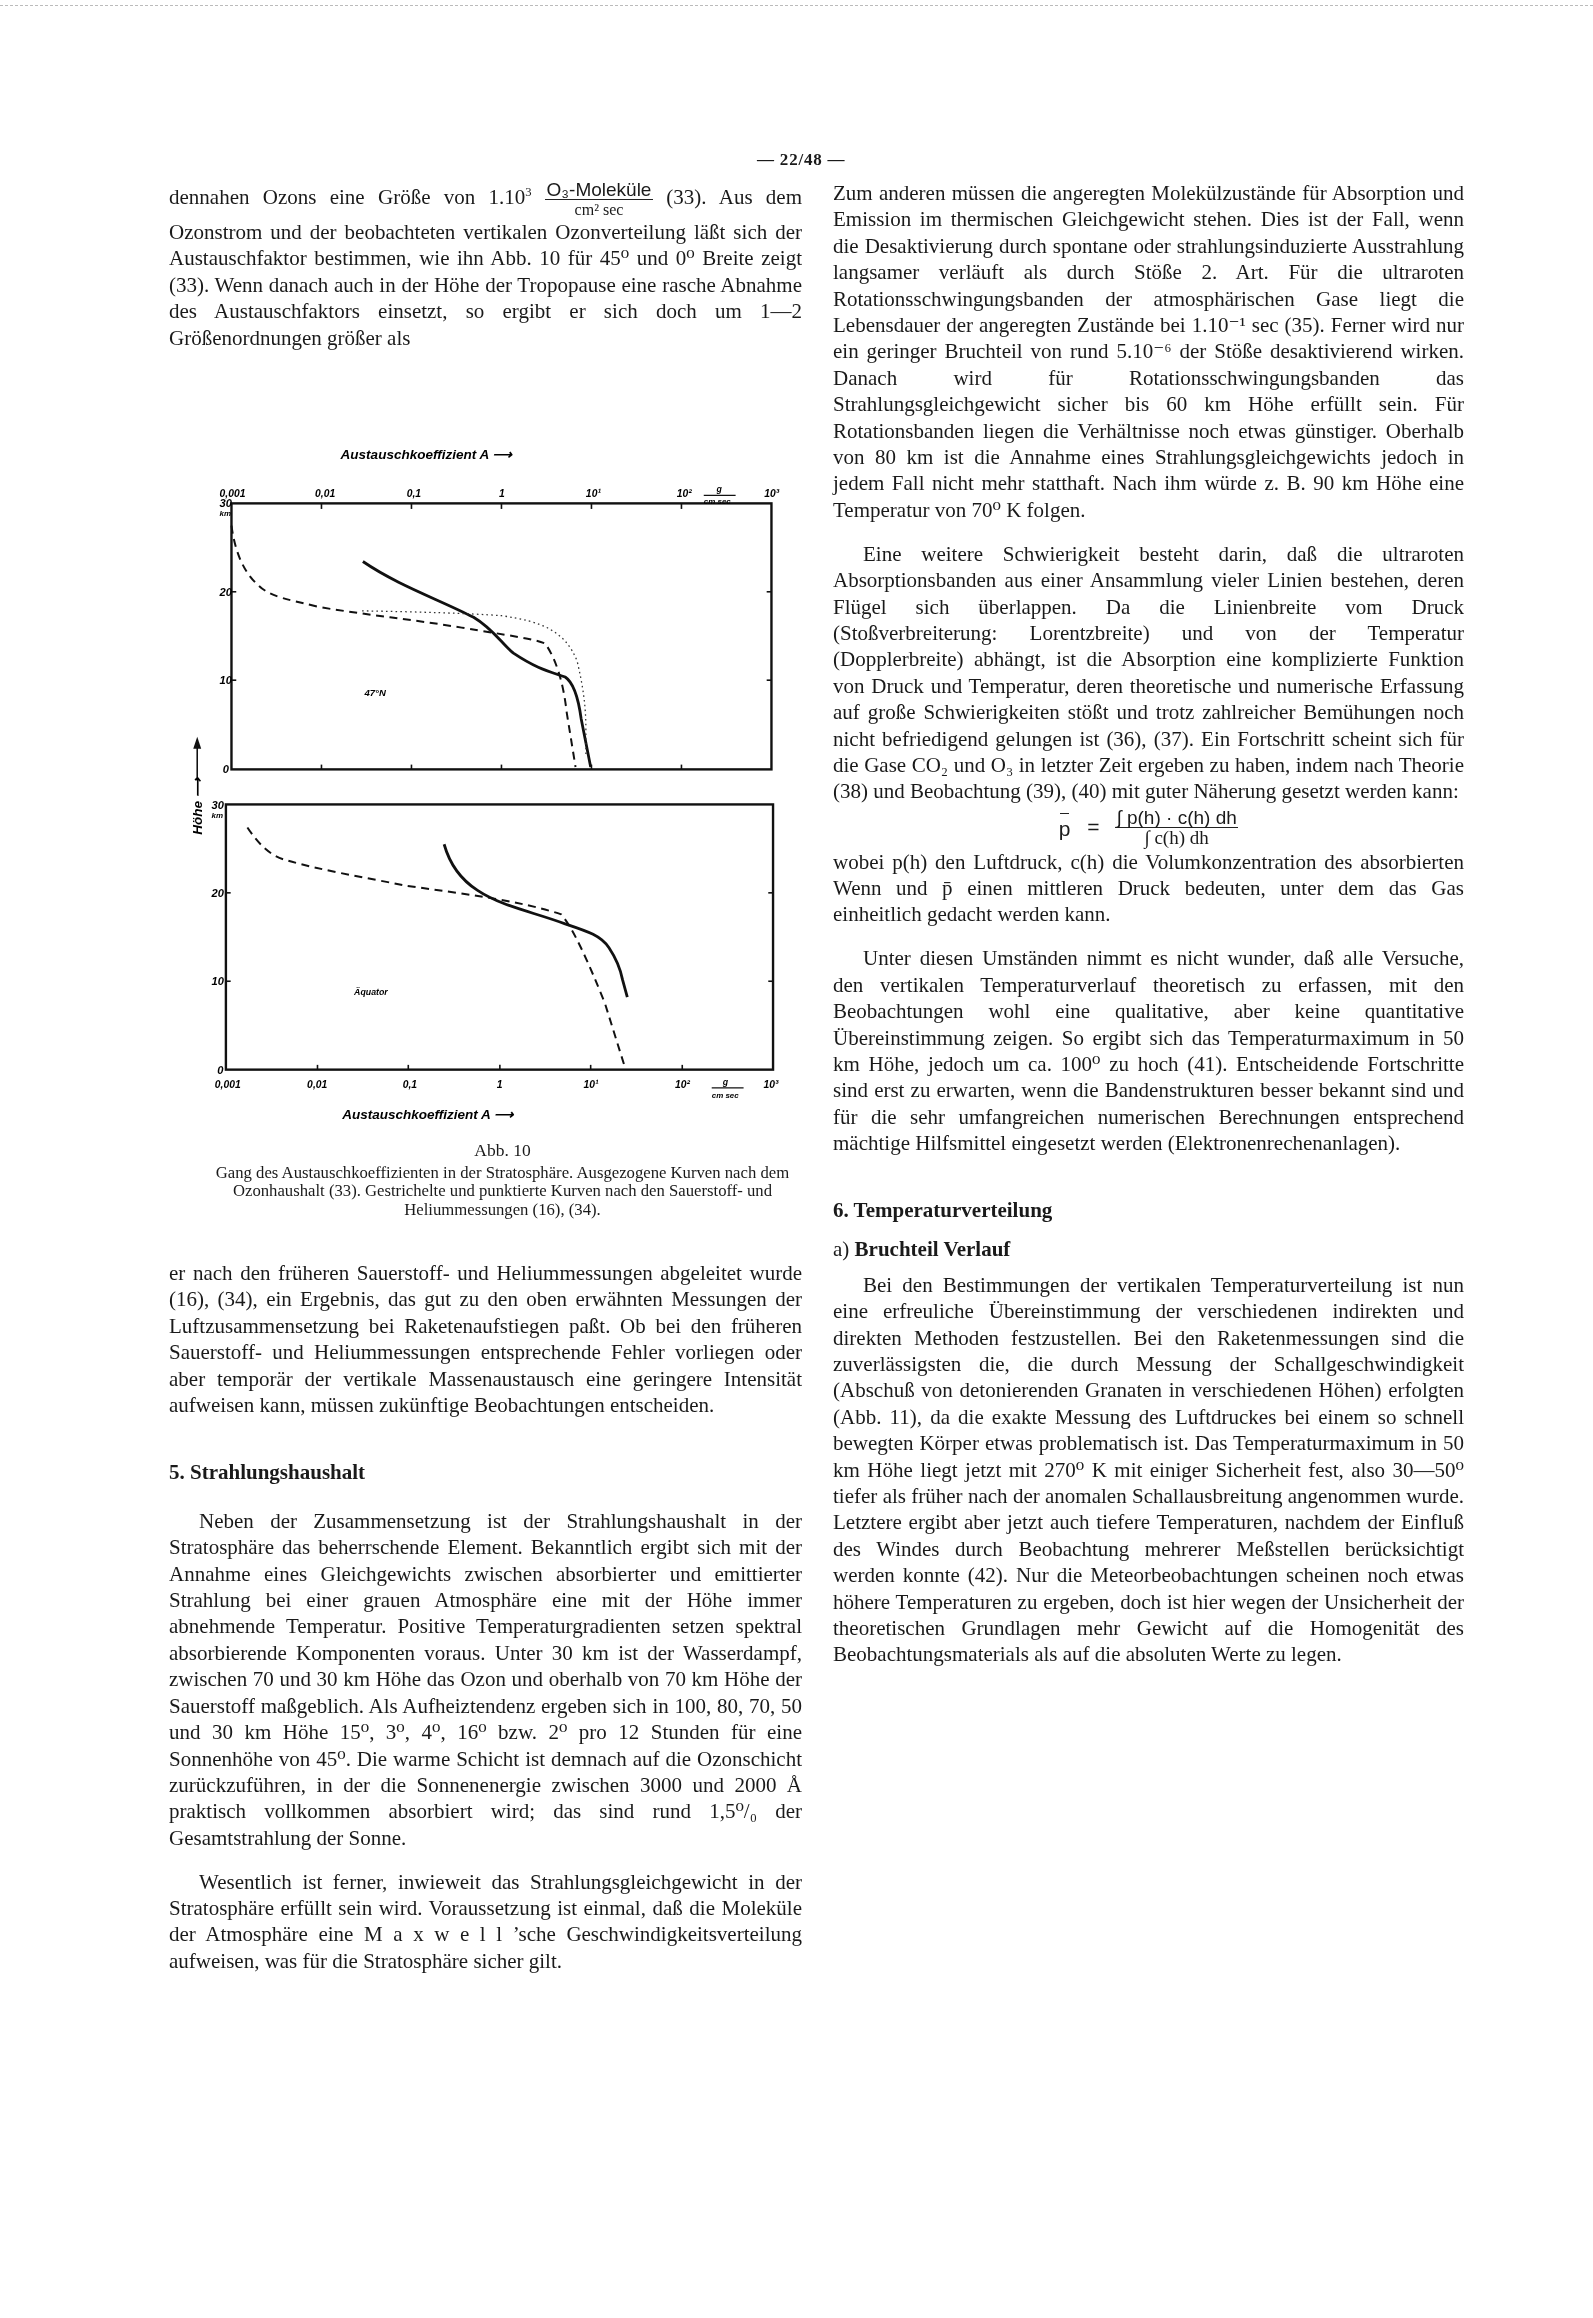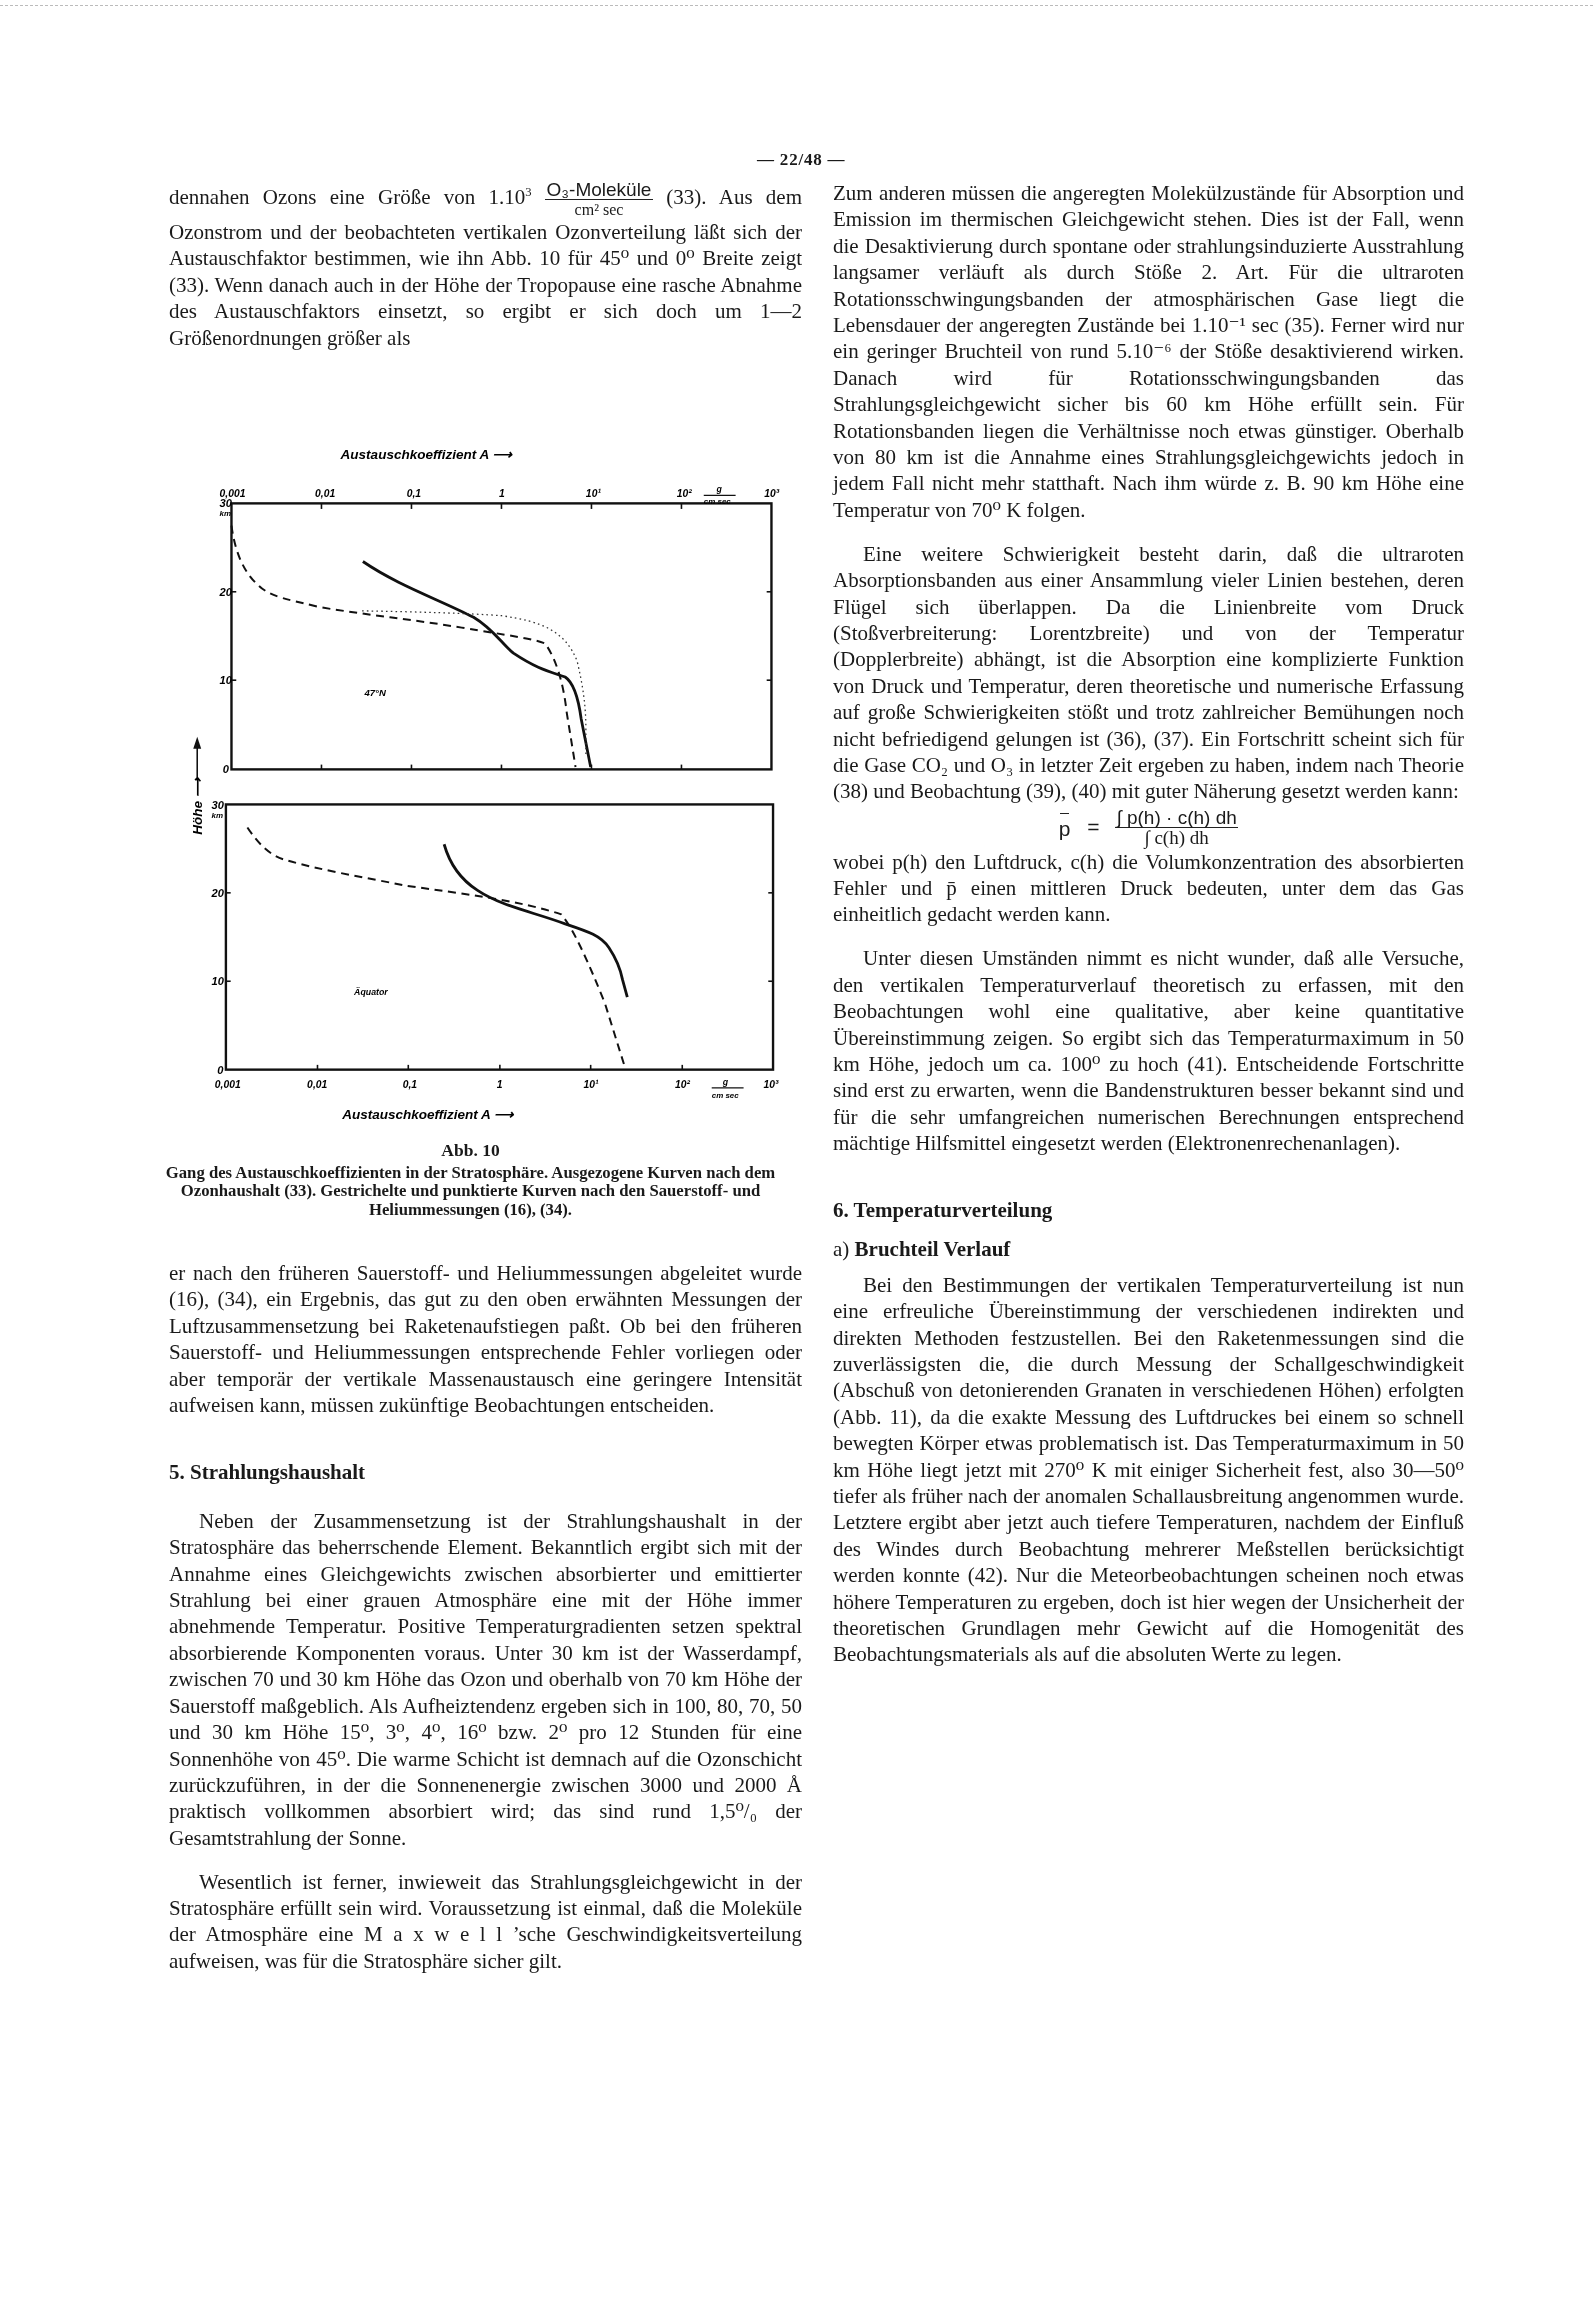--- a/index.html
+++ b/index.html
@@ -15,21 +15,21 @@
   .rcol { left:833px; width:631px; }
   h3 { font-size:21px; font-weight:bold; margin:0; }
   .frac { display:inline-block; vertical-align:middle; text-align:center; font-family:"Liberation Sans Narrow","Liberation Sans",sans-serif; font-size:19px; line-height:19px; }
   .frac .num { display:block; border-bottom:1.6px solid #222; padding:0 1.6px; }
   .frac .den { display:block; font-size:16px;font-family:Liberation Serif, serif; }
   sup { font-size:12.7px; line-height:0; }
   .formula { text-align:center; margin:3.2px 0 1.6px 0; font-family:"Liberation Sans",sans-serif; }
   .formula .lhs { display:inline-block; vertical-align:middle; font-size:21px; margin-right:11px; }
   .formula .lhs .bar { display:block; height:1.6px; background:#222; width:9.6px; margin:0 auto 1.6px; }
   .figure { position:absolute; left:159px; top:430px; width:669px; height:797px; }
-  .caption { position:absolute; left:152px; top:1141px; width:637px; text-align:center; font-size:16.7px; line-height:18.3px; font-family:"Liberation Serif",serif;font-weight:bold; }
+  .caption { position:absolute; left:184px; top:1141px; width:637px; text-align:center; font-size:16.7px; line-height:18.3px; font-family:"Liberation Serif",serif; }
   .caption .abb { display:block; margin-bottom:4.8px; font-size:17.5px; }
   svg text { font-family:"Liberation Sans",sans-serif; font-style:italic; font-weight:bold; }
 </style>
 </head>
 <body>
 
 <div class="scan-top"></div>
 
 <div class="page-no">— 22/48 —</div>
 
@@ -164,21 +164,21 @@
   <div class="gap"></div>
   <p class="indent">Eine weitere Schwierigkeit besteht darin, daß die ultraroten Absorptionsbanden aus einer Ansammlung vieler Linien bestehen, deren Flügel sich überlappen. Da die Linienbreite vom Druck (Stoßverbreiterung: Lorentzbreite) und von der Temperatur (Dopplerbreite) abhängt, ist die Absorption eine komplizierte Funktion von Druck und Temperatur, deren theoretische und numerische Erfassung auf große Schwierigkeiten stößt und trotz zahlreicher Bemühungen noch nicht befriedigend gelungen ist (36), (37). Ein Fortschritt scheint sich für die Gase CO₂ und O₃ in letzter Zeit ergeben zu haben, indem nach Theorie (38) und Beobachtung (39), (40) mit guter Näherung gesetzt werden kann:</p>
   <div class="formula">
     <span class="lhs"><span class="bar"></span><span>p</span></span>
     <span style="font-size:21px; vertical-align:middle; margin-right:9.6px;">=</span>
     <span class="frac" style="font-size:19px;">
       <span class="num">∫ p(h) · c(h) dh</span>
       <span class="den" style="font-size:19px;">∫ c(h) dh</span>
     </span>
   </div>
-  <p>wobei p(h) den Luftdruck, c(h) die Volumkonzentration des absorbierten Fehler und p̄ einen mittleren Druck bedeuten, unter dem das Gas einheitlich gedacht werden kann.</p>
+  <p>wobei p(h) den Luftdruck, c(h) die Volumkonzentration des absorbierten Wenn und p̄ einen mittleren Druck bedeuten, unter dem das Gas einheitlich gedacht werden kann.</p>
   <div class="gap"></div>
   <p class="indent">Unter diesen Umständen nimmt es nicht wunder, daß alle Versuche, den vertikalen Temperaturverlauf theoretisch zu erfassen, mit den Beobachtungen wohl eine qualitative, aber keine quantitative Übereinstimmung zeigen. So ergibt sich das Temperaturmaximum in 50 km Höhe, jedoch um ca. 100⁰ zu hoch (41). Entscheidende Fortschritte sind erst zu erwarten, wenn die Bandenstrukturen besser bekannt sind und für die sehr umfangreichen numerischen Berechnungen entsprechend mächtige Hilfsmittel eingesetzt werden (Elektronenrechenanlagen).</p>
   <div style="height:40px"></div>
   <h3>6.  Temperaturverteilung</h3>
   <div style="height:12.7px"></div>
   <div>
     <span>a)</span>
     <b>Bruchteil Verlauf</b>
   </div>
   <div style="height:9.6px"></div>

